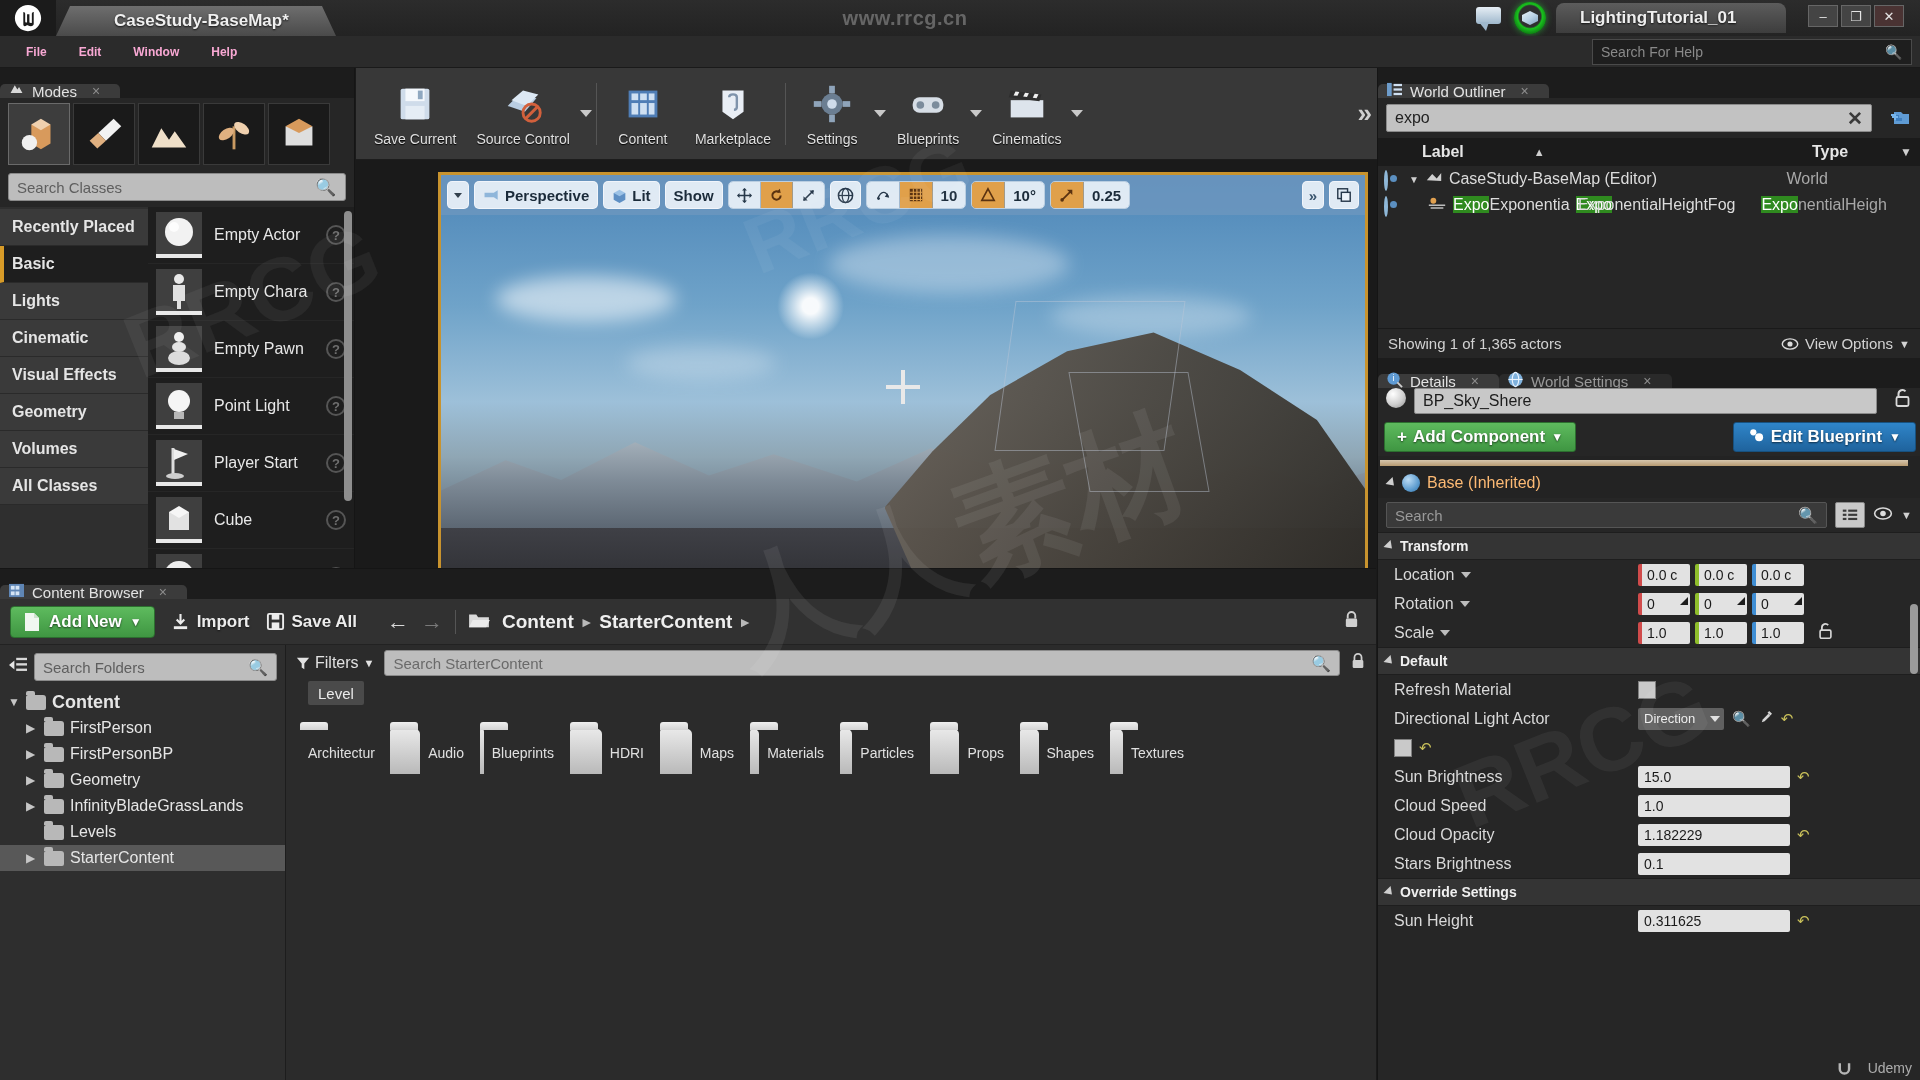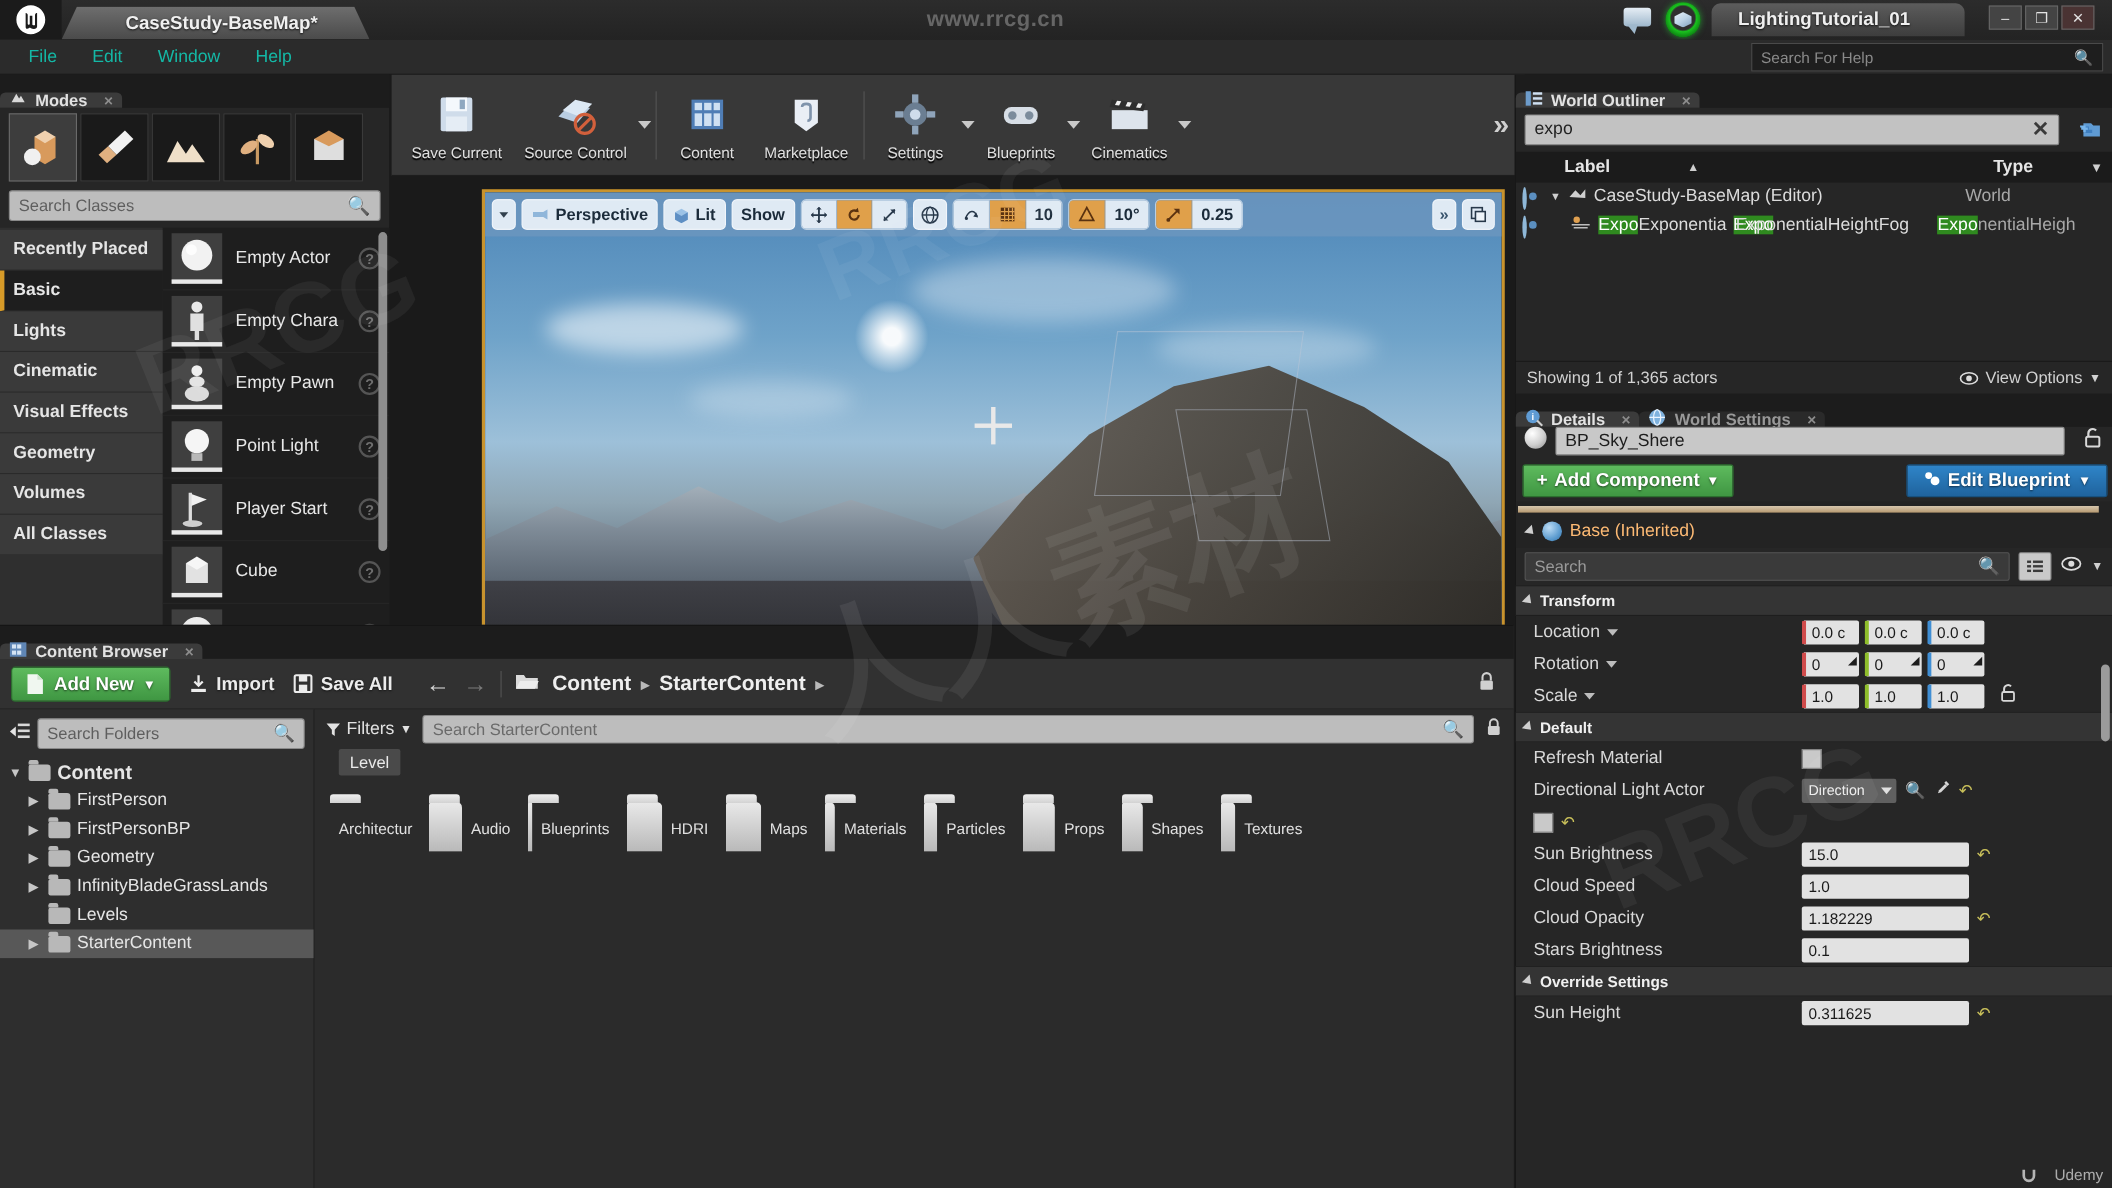--- a/index.html
+++ b/index.html
@@ -74,39 +74,38 @@
   }
   .win-btn.close { background: #4a3333; }
 
   
   .menubar {
     position: absolute; left: 0; top: 36px; width: 1920px; height: 32px;
     background: #2b2b2b; display: flex; align-items: center;
     border-bottom: 1px solid #1a1a1a;
   }
   .menu-item {
-    padding: 3px 16px; font-size: 16px; color: #14b8a6;
+    padding: 3px 16px; font-size: 12px; color: #f9a8d4; font-weight: bold;
   }
   .menu-item:first-child { margin-left: 10px; }
   .help-search {
     position: absolute; right: 8px; top: 3px; width: 320px; height: 26px;
     background: #1e1e1e; border: 1px solid #4a4a4a;
     display: flex; align-items: center; padding: 0 8px;
     color: #8a8a8a; font-size: 14px;
   }
   .help-search .mag { margin-left: auto; }
 
   
   .panel-tabbar { display: flex; align-items: flex-end; height: 30px; background: #1c1c1c; }
   .panel-tab {
     display: flex; align-items: center; gap: 7px;
-    height: 14px; padding: 0 8px 0 8px;
+    height: 14px; padding: 0 20px 0 8px;
     background: #3b3b3b; color: #e2e2e2; font-size: 15px;
     border-radius: 5px 5px 0 0;
-    font-weight: bold;
   }
   .panel-tab.inactive { background: #2a2a2a; color: #999; }
   .panel-tab .x { color: #8d8d8d; font-size: 14px; margin-left: 8px; }
 
   .modes-panel {
     position: absolute; left: 0; top: 68px; width: 355px; height: 500px;
     background: #262626; border-right: 1px solid #151515;
   }
   .modes-icons { display: flex; gap: 3px; padding: 5px 6px 6px 8px; }
   .mode-btn {

